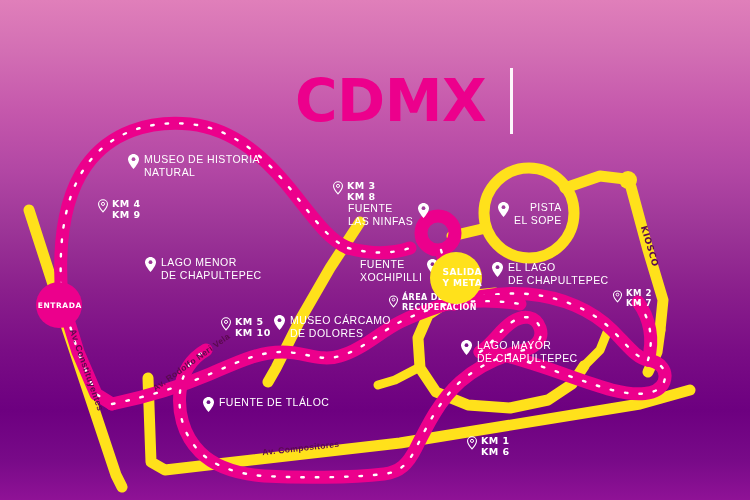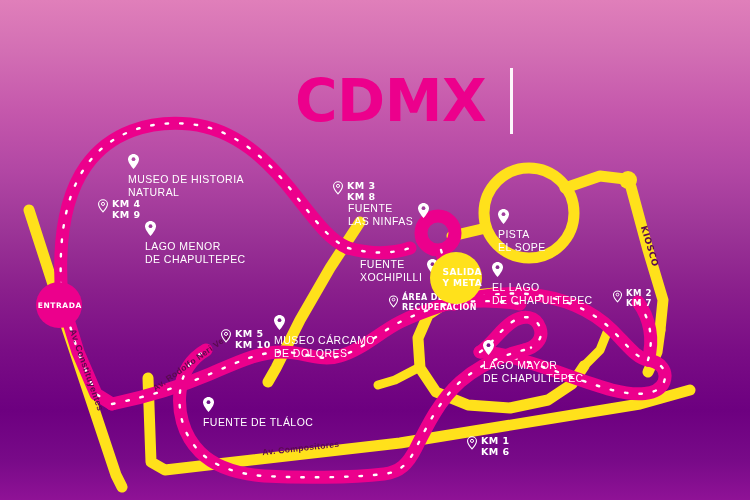--- a/index.html
+++ b/index.html
@@ -74,21 +74,20 @@
     font-family: "Liberation Sans", sans-serif;
   }
 
   
   .poi {
     position: absolute;
     display: flex;
     align-items: flex-start;
     z-index: 30;
     pointer-events: auto;
-    flex-direction: column;
   }
   .poi .pin { flex: 0 0 auto; margin-right: 5px; margin-top: 1px; }
   .poi .poi-text {
     color: #ffffff;
     font-size: 10.5px;
     line-height: 12.5px;
     letter-spacing: 0.45px;
     white-space: pre-line;
     font-family: "Liberation Sans", sans-serif;
   }
@@ -331,21 +330,21 @@
     <span class="pin">
       <svg width="11" height="15" viewBox="0 0 11 15">
           <path fill="#ffffff" d="M5.5 0C2.5 0 0 2.4 0 5.3 0 9.2 5.5 15 5.5 15S11 9.2 11 5.3C11 2.4 8.5 0 5.5 0z"></path>
         <circle cx="5.5" cy="5.2" r="1.9" fill="#b247a4"></circle>
         </svg>
     </span>
     <span class="poi-text">MUSEO DE HISTORIA
 NATURAL</span>
   </div>
 
-  <div class="poi" style="left:145px; top:220px;">
+  <div class="poi" style="left:145px; top:256px;">
     <span class="pin">
       <svg width="11" height="15" viewBox="0 0 11 15">
           <path fill="#ffffff" d="M5.5 0C2.5 0 0 2.4 0 5.3 0 9.2 5.5 15 5.5 15S11 9.2 11 5.3C11 2.4 8.5 0 5.5 0z"></path>
         <circle cx="5.5" cy="5.2" r="1.9" fill="#9c3597"></circle>
         </svg>
     </span>
     <span class="poi-text">LAGO MENOR
 DE CHAPULTEPEC</span>
   </div>
 
@@ -353,21 +352,21 @@
     <span class="pin" style="margin-right:0; margin-left:5px;">
       <svg width="11" height="15" viewBox="0 0 11 15">
           <path fill="#ffffff" d="M5.5 0C2.5 0 0 2.4 0 5.3 0 9.2 5.5 15 5.5 15S11 9.2 11 5.3C11 2.4 8.5 0 5.5 0z"></path>
         <circle cx="5.5" cy="5.2" r="1.9" fill="#a03d9c"></circle>
         </svg>
     </span>
     <span class="poi-text">FUENTE
 LAS NINFAS</span>
   </div>
 
-  <div class="poi" style="left:498px; top:208px;">
+  <div class="poi" style="left:498px; top:201px;text-align:right;">
     <span class="pin">
       <svg width="11" height="15" viewBox="0 0 11 15">
           <path fill="#ffffff" d="M5.5 0C2.5 0 0 2.4 0 5.3 0 9.2 5.5 15 5.5 15S11 9.2 11 5.3C11 2.4 8.5 0 5.5 0z"></path>
         <circle cx="5.5" cy="5.2" r="1.9" fill="#a03d9c"></circle>
         </svg>
     </span>
     <span class="poi-text">PISTA
 EL SOPE</span>
   </div>
 
@@ -397,21 +396,21 @@
     <span class="pin">
       <svg width="11" height="15" viewBox="0 0 11 15">
           <path fill="#ffffff" d="M5.5 0C2.5 0 0 2.4 0 5.3 0 9.2 5.5 15 5.5 15S11 9.2 11 5.3C11 2.4 8.5 0 5.5 0z"></path>
         <circle cx="5.5" cy="5.2" r="1.9" fill="#7e1a89"></circle>
         </svg>
     </span>
     <span class="poi-text">MUSEO CÁRCAMO
 DE DOLORES</span>
   </div>
 
-  <div class="poi" style="left:483px; top:339px;">
+  <div class="poi" style="left:461px; top:339px;">
     <span class="pin">
       <svg width="11" height="15" viewBox="0 0 11 15">
           <path fill="#ffffff" d="M5.5 0C2.5 0 0 2.4 0 5.3 0 9.2 5.5 15 5.5 15S11 9.2 11 5.3C11 2.4 8.5 0 5.5 0z"></path>
         <circle cx="5.5" cy="5.2" r="1.9" fill="#76118a"></circle>
         </svg>
     </span>
     <span class="poi-text">LAGO MAYOR
 DE CHAPULTEPEC</span>
   </div>
 
@@ -451,21 +450,21 @@
     <span class="pin">
       <svg width="9" height="13" viewBox="0 0 11 15">
         <path fill="none" stroke="#ffffff" stroke-width="1.3" d="M5.5 0.7C2.8 0.7 0.6 2.8 0.6 5.3 0.6 8.8 5.5 14 5.5 14S10.4 8.8 10.4 5.3C10.4 2.8 8.2 0.7 5.5 0.7z"></path>
         <circle cx="5.5" cy="5.2" r="1.7" fill="none" stroke="#ffffff" stroke-width="1.2"></circle>
       </svg>
     </span>
     <span class="km-text">KM 2
 KM 7</span>
   </div>
 
-  <div class="kmk" style="left:221px; top:328px;justify-content:flex-end;">
+  <div class="kmk" style="left:221px; top:316px;justify-content:flex-end;">
     <span class="pin">
       <svg width="10" height="14" viewBox="0 0 11 15">
         <path fill="none" stroke="#ffffff" stroke-width="1.2" d="M5.5 0.7C2.8 0.7 0.6 2.8 0.6 5.3 0.6 8.8 5.5 14 5.5 14S10.4 8.8 10.4 5.3C10.4 2.8 8.2 0.7 5.5 0.7z"></path>
         <circle cx="5.5" cy="5.2" r="1.7" fill="none" stroke="#ffffff" stroke-width="1.1"></circle>
       </svg>
     </span>
     <span class="km-text">KM 5
 KM 10</span>
   </div>
 

